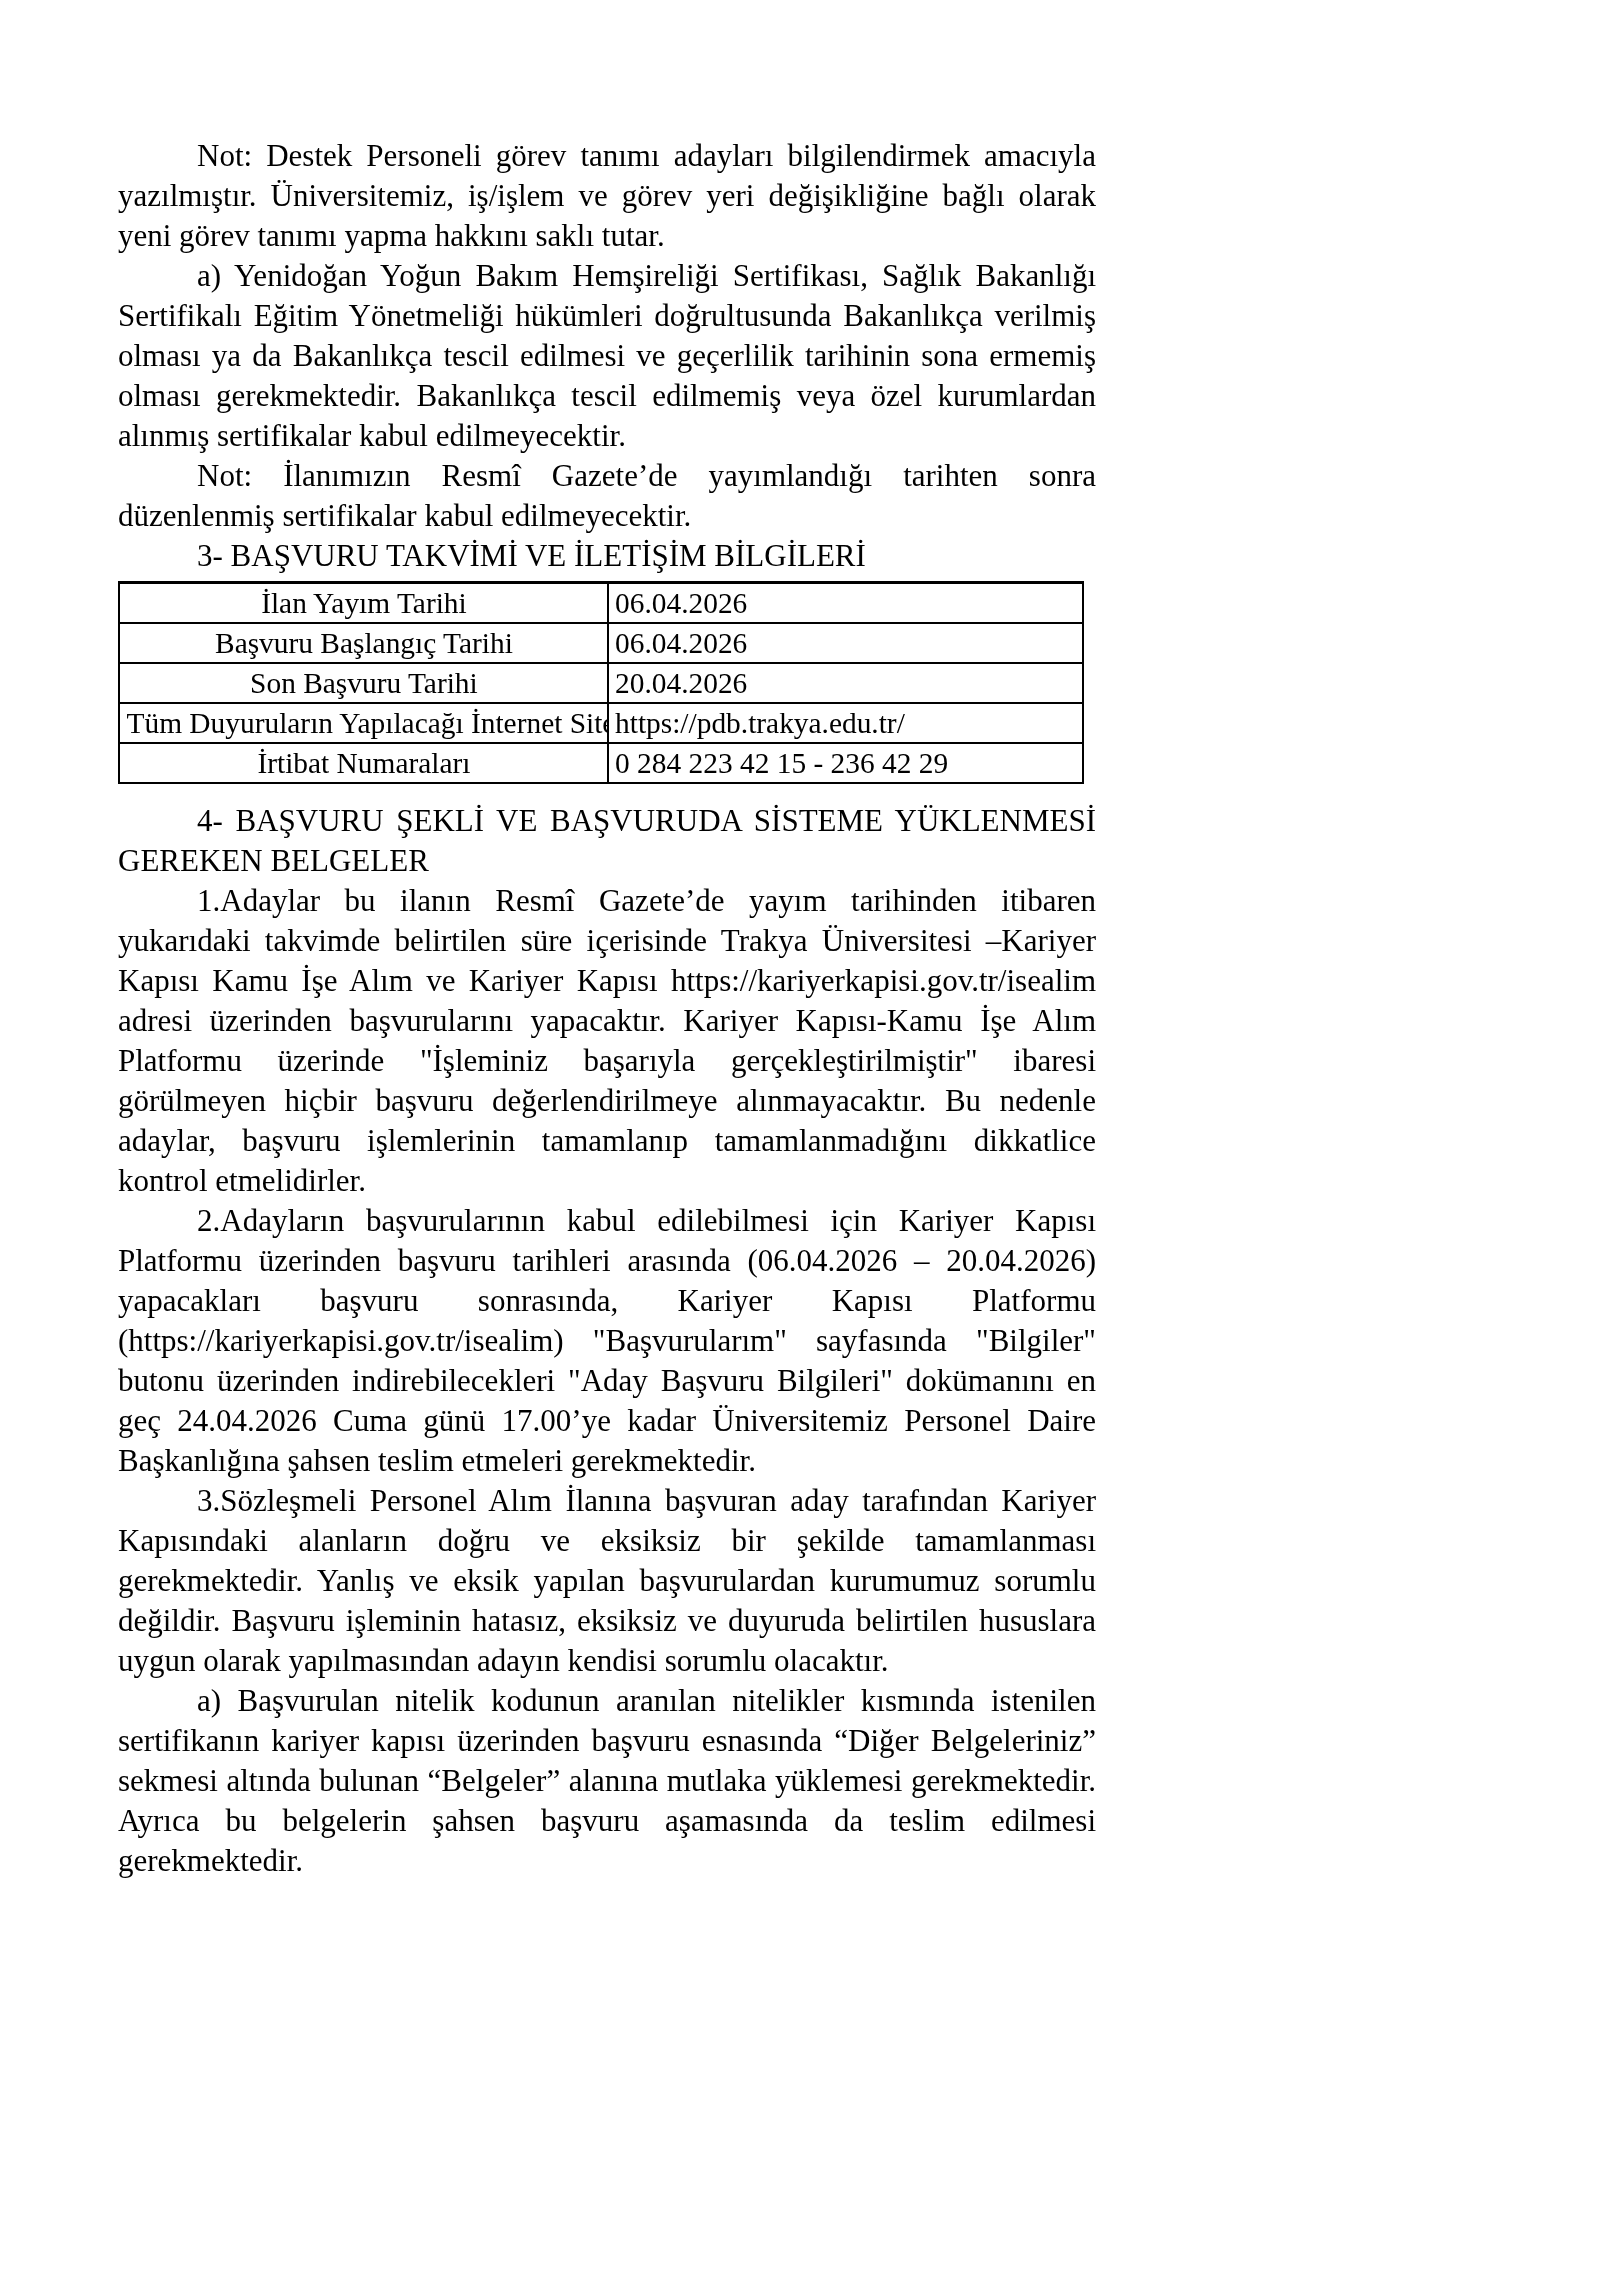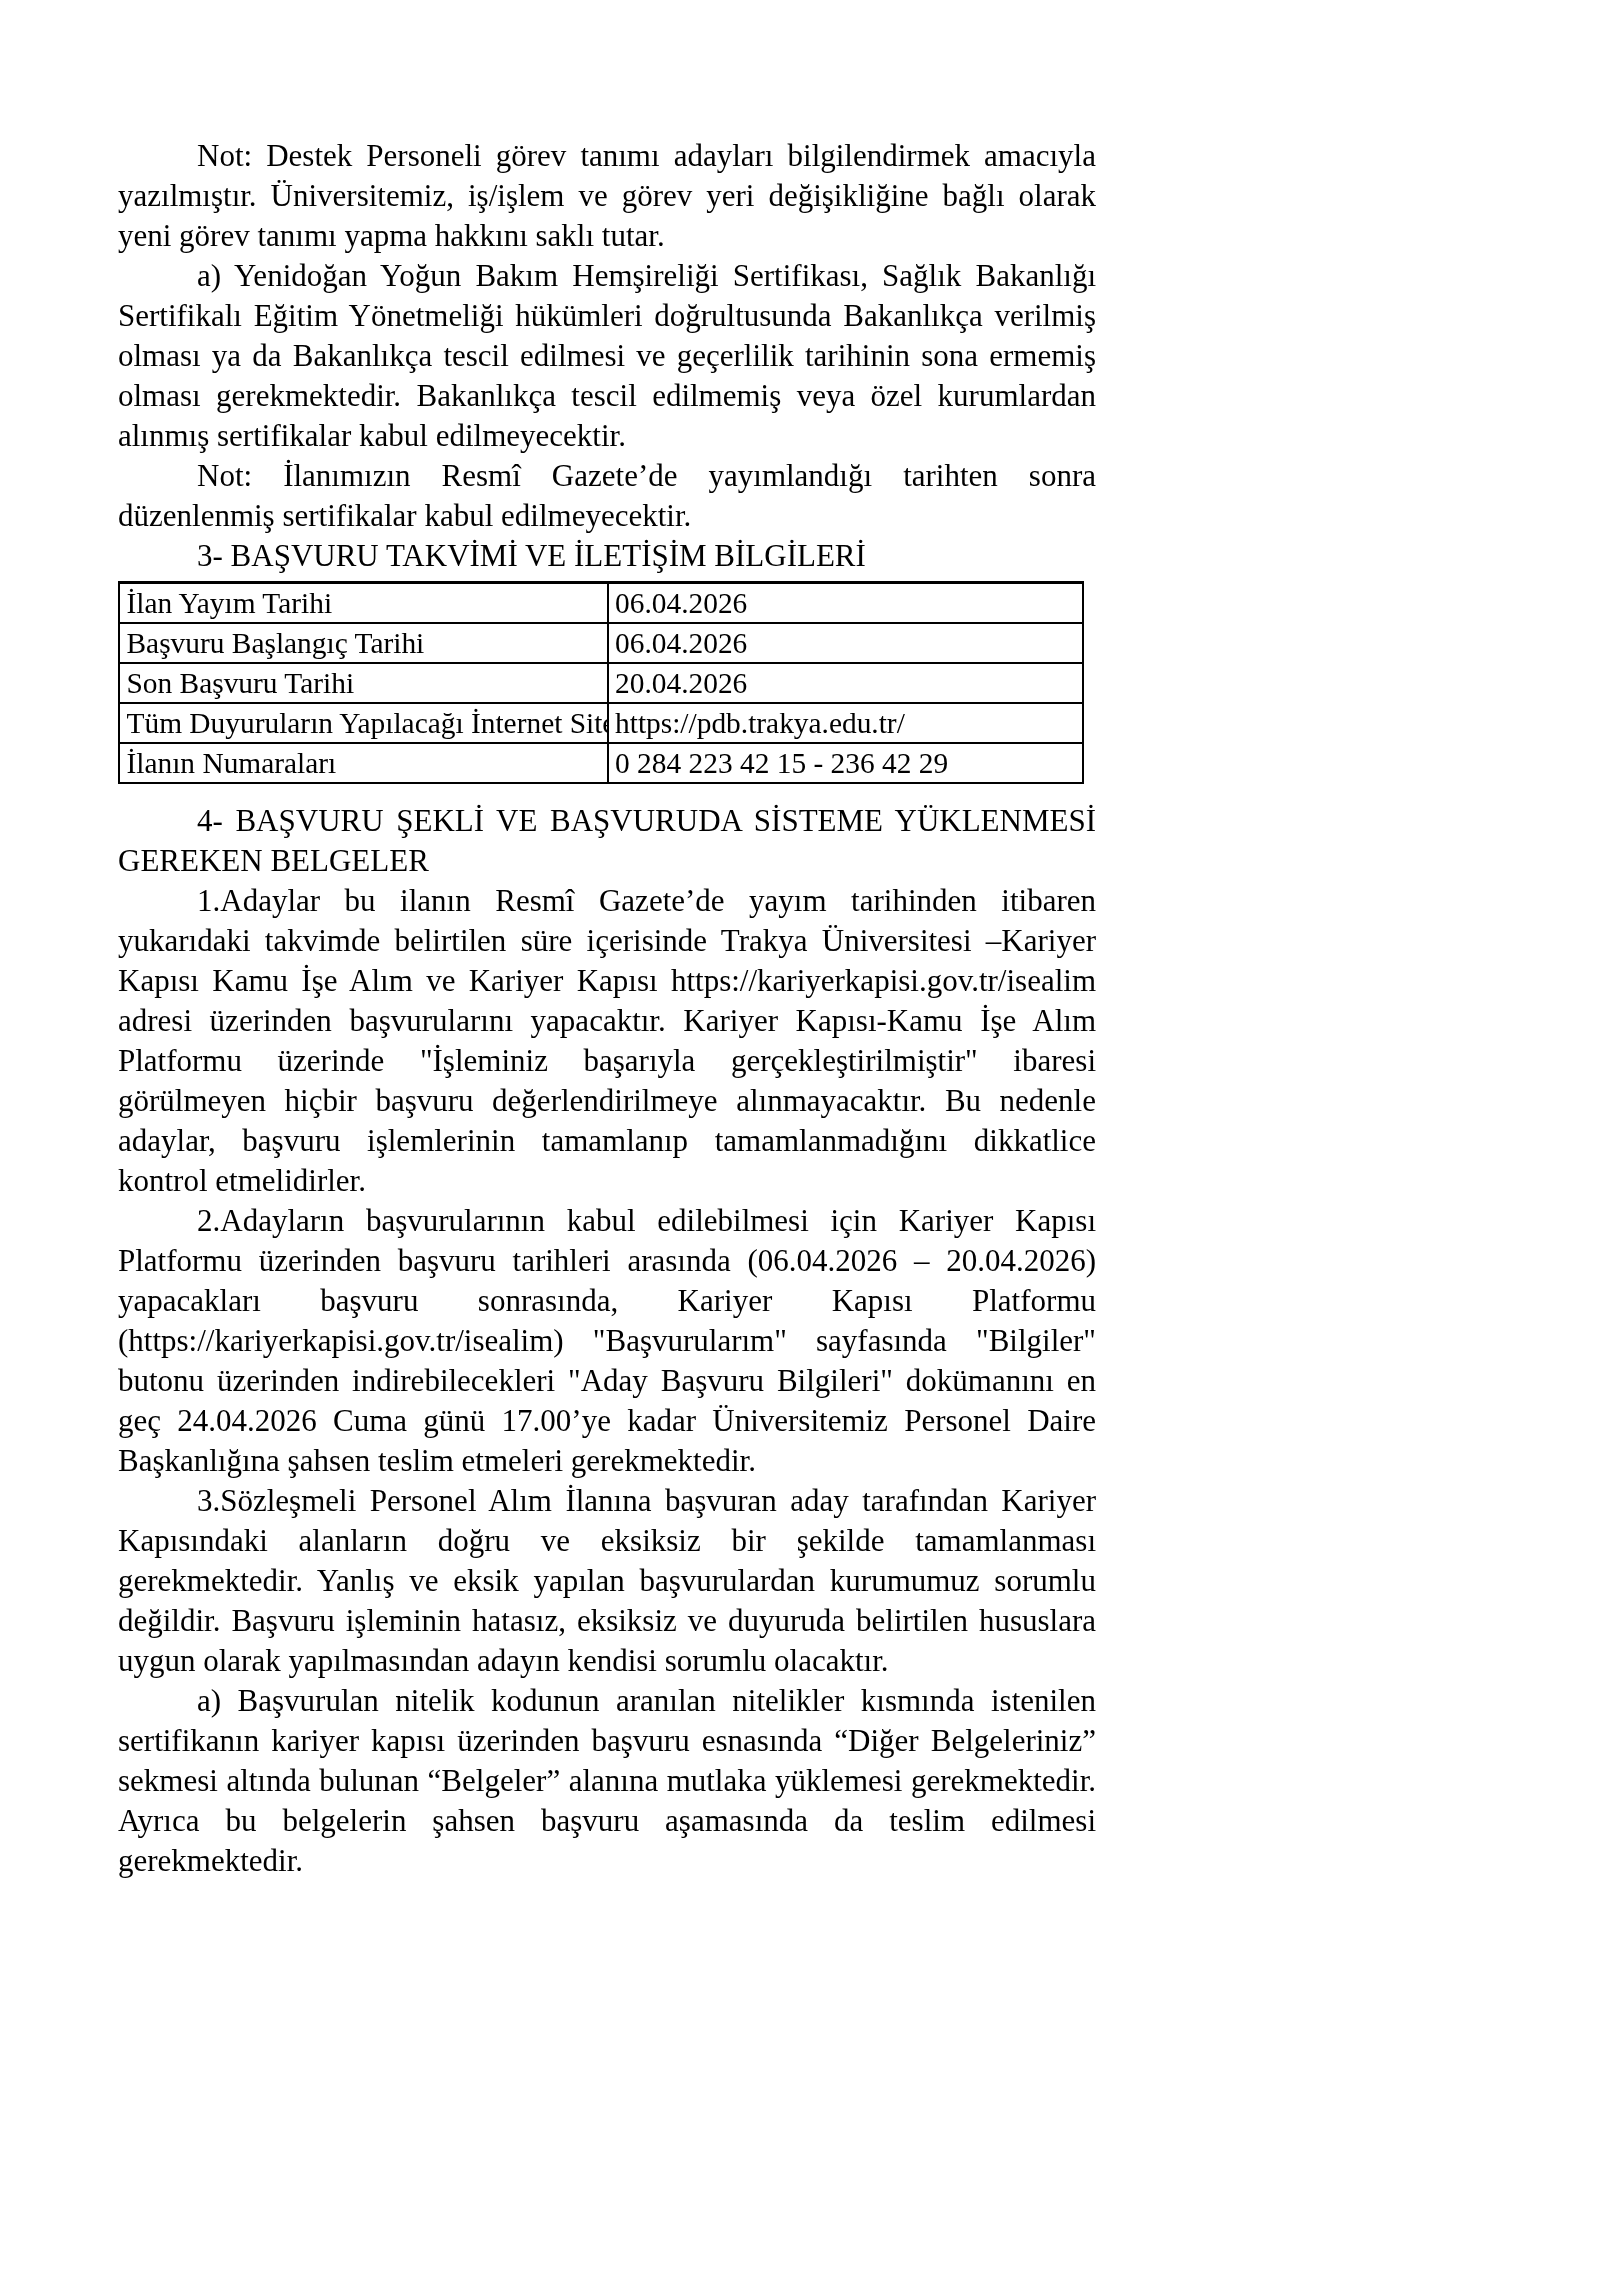--- a/index.html
+++ b/index.html
@@ -42,21 +42,21 @@
     height: 38px;
     padding: 0 5.2px 0 6.5px;
     text-align: left;
     vertical-align: middle;
     font-size: 29.4px;
     line-height: 34px;
     text-indent: 0;
     overflow: hidden;
     white-space: nowrap;
   }
-  table.schedule td.c1 { width: 50.7%; }
+  table.schedule td.c1 { width: 50.7%; text-align: center; }
   table.schedule td.c2 { width: 49.3%; }
 </style>
 </head>
 <body>
 
 <div class="content">
 
 
   <p>Not: Destek Personeli görev tanımı adayları bilgilendirmek amacıyla yazılmıştır. Üniversitemiz, iş/işlem ve görev yeri değişikliğine bağlı olarak yeni görev tanımı yapma hakkını saklı tutar.</p>
 
@@ -79,21 +79,21 @@
       </tr>
       <tr>
         <td class="c1">Son Başvuru Tarihi</td>
         <td class="c2">20.04.2026</td>
       </tr>
       <tr>
         <td class="c1">Tüm Duyuruların Yapılacağı İnternet Sitesi</td>
         <td class="c2">https://pdb.trakya.edu.tr/</td>
       </tr>
       <tr>
-        <td class="c1">İlanın Numaraları</td>
+        <td class="c1">İrtibat Numaraları</td>
         <td class="c2">0 284 223 42 15 - 236 42 29</td>
       </tr>
     </tbody>
   </table>
 
   <p>4- BAŞVURU ŞEKLİ VE BAŞVURUDA SİSTEME YÜKLENMESİ GEREKEN BELGELER</p>
 
   <p>1.Adaylar bu ilanın Resmî Gazete’de yayım tarihinden itibaren yukarıdaki takvimde belirtilen süre içerisinde Trakya Üniversitesi –Kariyer Kapısı Kamu İşe Alım ve Kariyer Kapısı https://kariyerkapisi.gov.tr/isealim adresi üzerinden başvurularını yapacaktır. Kariyer Kapısı-Kamu İşe Alım Platformu üzerinde "İşleminiz başarıyla gerçekleştirilmiştir" ibaresi görülmeyen hiçbir başvuru değerlendirilmeye alınmayacaktır. Bu nedenle adaylar, başvuru işlemlerinin tamamlanıp tamamlanmadığını dikkatlice kontrol etmelidirler.</p>
 
   <p>2.Adayların başvurularının kabul edilebilmesi için Kariyer Kapısı Platformu üzerinden başvuru tarihleri arasında (06.04.2026 – 20.04.2026) yapacakları başvuru sonrasında, Kariyer Kapısı Platformu (https://kariyerkapisi.gov.tr/isealim) "Başvurularım" sayfasında "Bilgiler" butonu üzerinden indirebilecekleri "Aday Başvuru Bilgileri" dokümanını en geç 24.04.2026 Cuma günü 17.00’ye kadar Üniversitemiz Personel Daire Başkanlığına şahsen teslim etmeleri gerekmektedir.</p>

